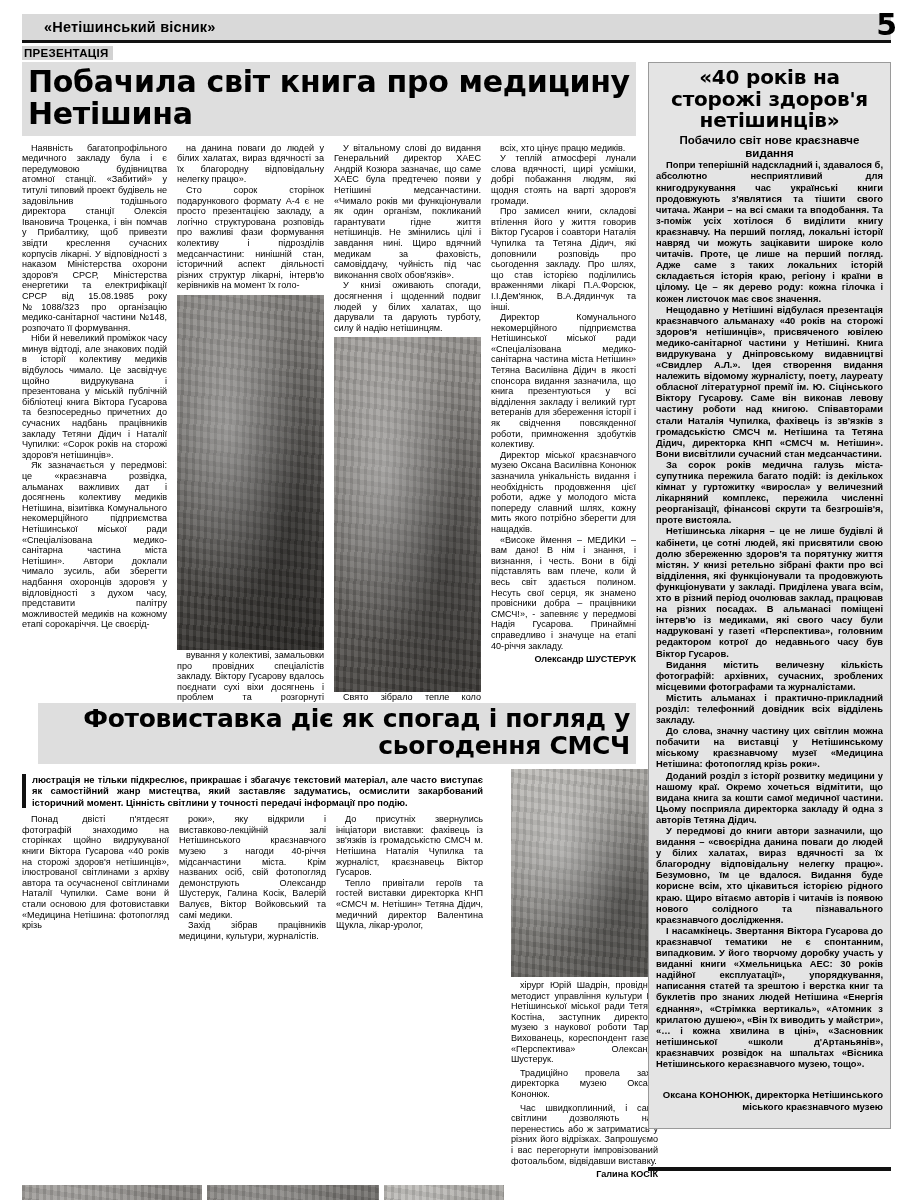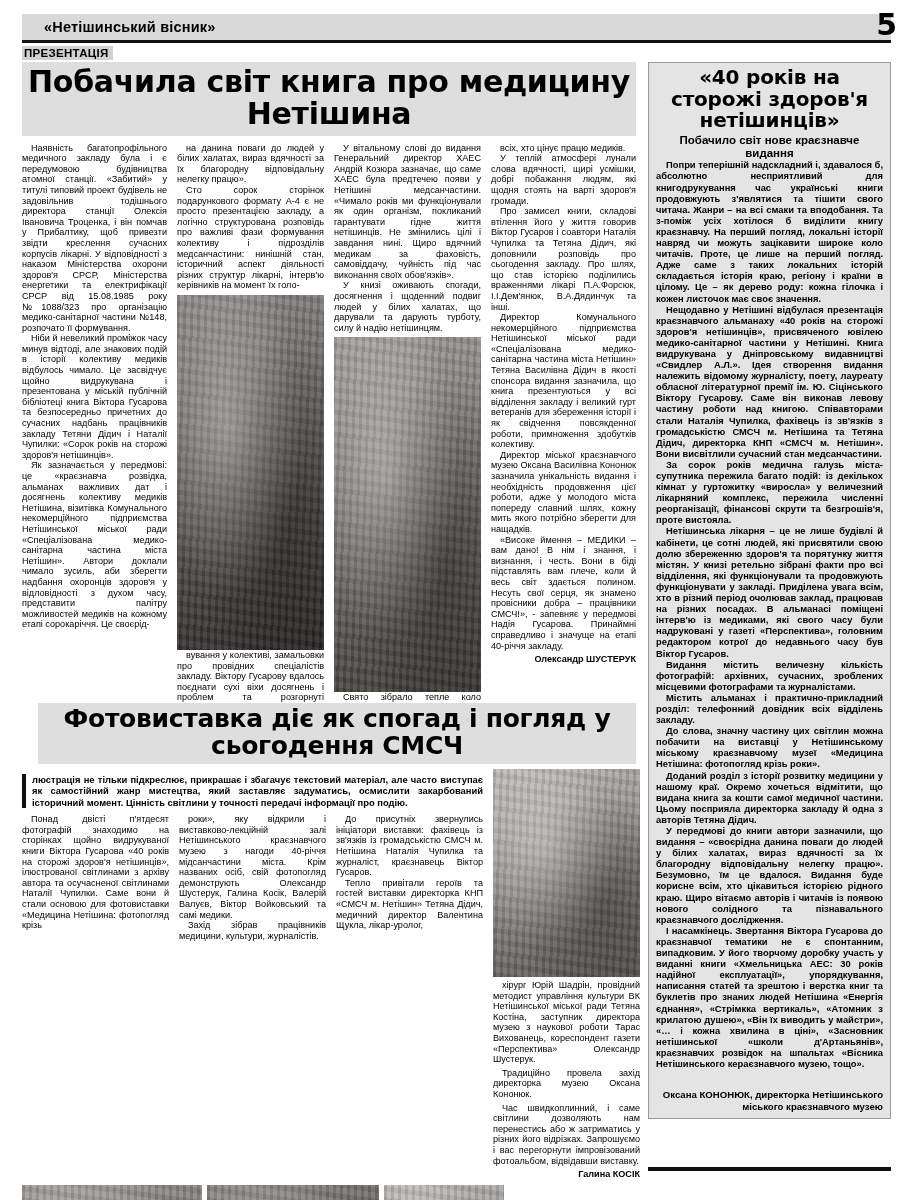--- a/index.html
+++ b/index.html
@@ -39,21 +39,21 @@
     font-size:11.5px;font-weight:bold;letter-spacing:.3px;
     padding:1px 4px 1px 2px;
   }
 
   
   .art1{
     position:absolute;left:22px;top:62px;width:614px;
   }
   .art1-title{
     background:#dedede;
-    text-align:center;
+    text-align:left;
     font-family:"DejaVu Sans", sans-serif;
     font-weight:bold;
     font-size:30px;
     line-height:1.06;
     letter-spacing:-0.3px;
     padding:4px 6px 6px 6px;
   }
 
   .cols{display:flex;gap:10px;margin-top:7px;}
   .col{width:147px;}
@@ -74,39 +74,39 @@
     width:147px;height:355px;margin-top:4px;
     background:#6e6a62;
     position:relative;overflow:hidden;
   }
 
   
   .art2{
     position:absolute;left:22px;top:703px;width:614px;
   }
   .art2-title{
-    background:#dedede;text-align:center;
+    background:#dedede;text-align:right;
     font-family:"DejaVu Sans", sans-serif;
     font-weight:bold;font-size:25px;line-height:1.06;
     letter-spacing:-0.3px;padding:3px 6px 5px 6px;margin-left:16px;
   }
   .lead{
     display:flex;margin-top:5px;
   }
   .lead-bar{width:4px;background:#111;margin-right:6px;flex:none;}
   .lead-text{
     font-size:9.4px;line-height:11.4px;text-align:justify;font-weight:600;
   }
   .art2-cols{display:flex;gap:10px;margin-top:6px;}
 
   
   .side{
     position:absolute;left:648px;top:62px;width:243px;
     background:#e4e4e4;border:1px solid #9a9a9a;
-    padding:4px 7px 6px 7px;box-sizing:border-box;
+    padding:4px 7px 16px 7px;box-sizing:border-box;
   }
   .side-title{
     text-align:center;font-family:"DejaVu Sans", sans-serif;
     font-weight:bold;font-size:20px;line-height:1.08;
     letter-spacing:-0.2px;
   }
   .side-sub{
     text-align:center;font-weight:bold;font-size:11.5px;
     line-height:12.8px;margin-top:2px;
   }
@@ -197,21 +197,21 @@
         <p>«Високе ймення – МЕДИКИ – вам дано! В нім і знання, і визнання, і честь. Вони в біді підставлять вам плече, коли й весь світ здається полином. Несуть свої серця, як знамено провісники добра – працівники СМСЧ!», - запевняє у передмові Надія Гусарова. Принаймні справедливо і значуще на етапі 40-річчя закладу.</p>
         <div class="sig">Олександр ШУСТЕРУК</div>
       </div>
 
     </div>
   </div>
 
   <div class="art2">
     <div class="art2-title">Фотовиставка діє як спогад і погляд у сьогодення СМСЧ</div>
 
-    <div style="display:flex;gap:10px;margin-top:5px;">
+    <div style="display:flex;gap:28px;margin-top:5px;">
       <div style="flex:1;">
         <div class="lead">
           <div class="lead-bar"></div>
           <div class="lead-text">люстрація не тільки підкреслює, прикрашає і збагачує текстовий матеріал, але часто виступає як самостійний жанр мистецтва, який заставляє задуматись, осмислити закарбований історичний момент. Цінність світлини у точності передачі інформації про подію.</div>
         </div>
 
         <div class="art2-cols">
           <div class="col">
             <p>Понад двісті п'ятдесят фотографій знаходимо на сторінках щойно видрукуваної книги Віктора Гусарова «40 років на сторожі здоров'я нетішинців», ілюстрованої світлинами з архіву автора та осучасненої світлинами Наталії Чупилки. Саме вони й стали основою для фотовиставки «Медицина Нетішина: фотопогляд крізь</p>
           </div>

